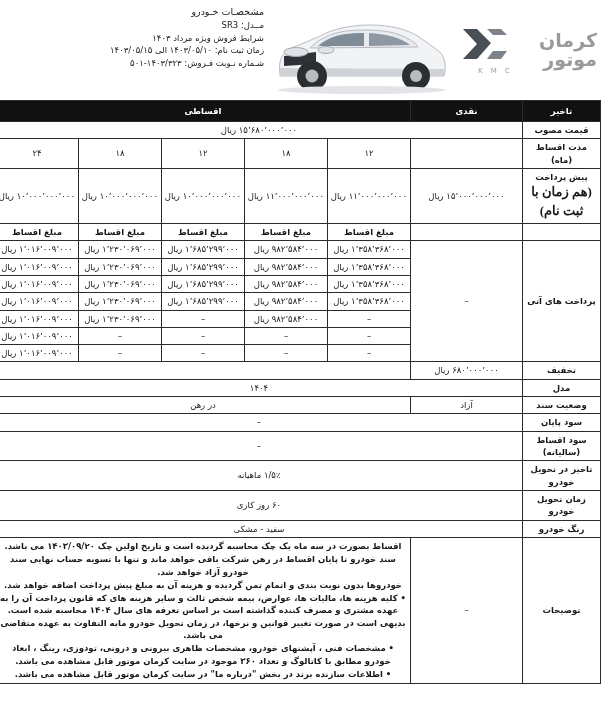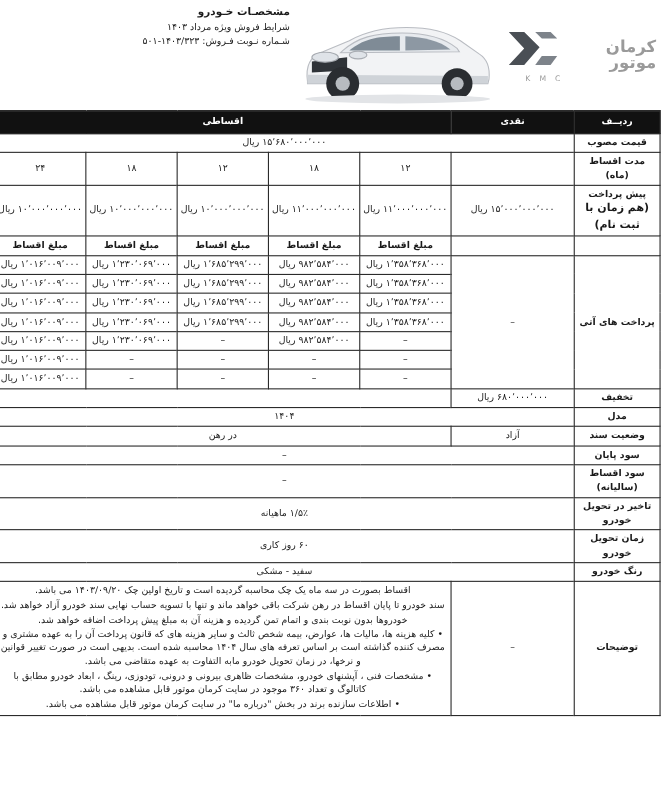--- a/index.html
+++ b/index.html
@@ -15,30 +15,30 @@
   .header{
     display:flex;flex-direction:row-reverse;align-items:stretch;
     border:0;margin-bottom:4px;
   }
   .hdr-info{
     flex:0 0 258px;
     display:flex;flex-direction:column;justify-content:flex-start;
     gap:2px;padding-top:2px;text-align:right;
   }
   .hdr-line{font-size:8.5px;line-height:1.25;white-space:nowrap;}
-  .hdr-title{font-weight:bold;font-size:9.5px;letter-spacing:1px;}
+  .hdr-title{font-weight:normal;font-size:9.5px;letter-spacing:1px;}
   .hdr-car{
     flex:1 1 auto;display:flex;align-items:center;justify-content:center;
   }
   .hdr-logo{
     flex:0 0 140px;display:flex;align-items:center;justify-content:flex-start;
     gap:6px;padding-right:4px;
   }
   .kmc-wordmark{
-    font-size:15px;font-weight:bold;color:#9a9a9a;letter-spacing:1px;
+    font-size:19px;font-weight:bold;color:#9a9a9a;letter-spacing:1px;
     line-height:1;
   }
   .kmc-sub{font-size:7px;color:#9a9a9a;text-align:right;letter-spacing:3px;}
 
   
   .car{position:relative;width:190px;height:92px;}
   .car svg{display:block;}
 
   
   table.main{
@@ -52,39 +52,41 @@
     font-size:8.5px;
     line-height:1.45;
   }
   .rowhead{
     font-weight:bold;width:78px;font-size:9px;
   }
   .black-row td{
     background:#111111;color:#ffffff;font-weight:bold;height:16px;
     border-color:#111111;
   }
-  .tiny{font-size:10px;}
+  .tiny{font-size:13px;font-family:Liberation Serif, serif;}
   .notes{
     text-align:right;font-size:7.4px;line-height:1.75;padding:3px 5px;
   }
-  .notes p{margin:0 0 1px 0;}
+  .notes p{margin:0 0 1px 0;font-weight:bold;}
   .dash{color:#333;}
   .sub-head td{font-weight:bold;font-size:8.2px;}
   .nowrap{white-space:nowrap;}
 </style>
 </head>
 <body>
 
 <div class="sheet">
 
   <div class="header">
 
     <div class="hdr-info">
       <div class="hdr-line hdr-title">مشخصـات خـودرو</div>
+      <div class="hdr-line">مــدل: SR3</div>
       <div class="hdr-line">شرایط فروش ویژه مرداد ۱۴۰۳</div>
+      <div class="hdr-line">زمان ثبت نام: ۱۴۰۳/۰۵/۱۰ الی ۱۴۰۳/۰۵/۱۵</div>
       <div class="hdr-line">شـماره نـوبت فـروش: ۱۴۰۳/۳۲۳-۵۰۱</div>
     </div>
 
     <div class="hdr-car">
       <div class="car">
         <svg width="190" height="92" viewBox="0 0 190 92">
 
           <path d="M14 70 C12 56 16 47 28 43 L52 33 C66 25 84 21 104 21 C124 21 141 25 153 33 L170 45 C178 50 180 58 179 68 L178 72 L14 72 Z" fill="#f2f3f5" stroke="#b9bcc2" stroke-width="1"></path>
 
           <path d="M46 42 C60 30 74 26 100 26 C122 26 138 30 150 40 L152 43 L44 44 Z" fill="#e7eaee" stroke="#b9bcc2" stroke-width="1"></path>
@@ -131,21 +133,21 @@
       <col style="width:112px">
       <col style="width:83px">
       <col style="width:83px">
       <col style="width:83px">
       <col style="width:83px">
       <col style="width:83px">
     </colgroup>
 
     <tbody>
         <tr class="black-row">
-      <td>ردیــف</td>
+      <td>تاخیر</td>
       <td>نقدی</td>
       <td colspan="5">اقساطی</td>
     </tr>
 
     <tr>
       <td class="rowhead">قیمت مصوب</td>
       <td colspan="6">۱۵٬۶۸۰٬۰۰۰٬۰۰۰ ریال</td>
     </tr>
 
     <tr>

